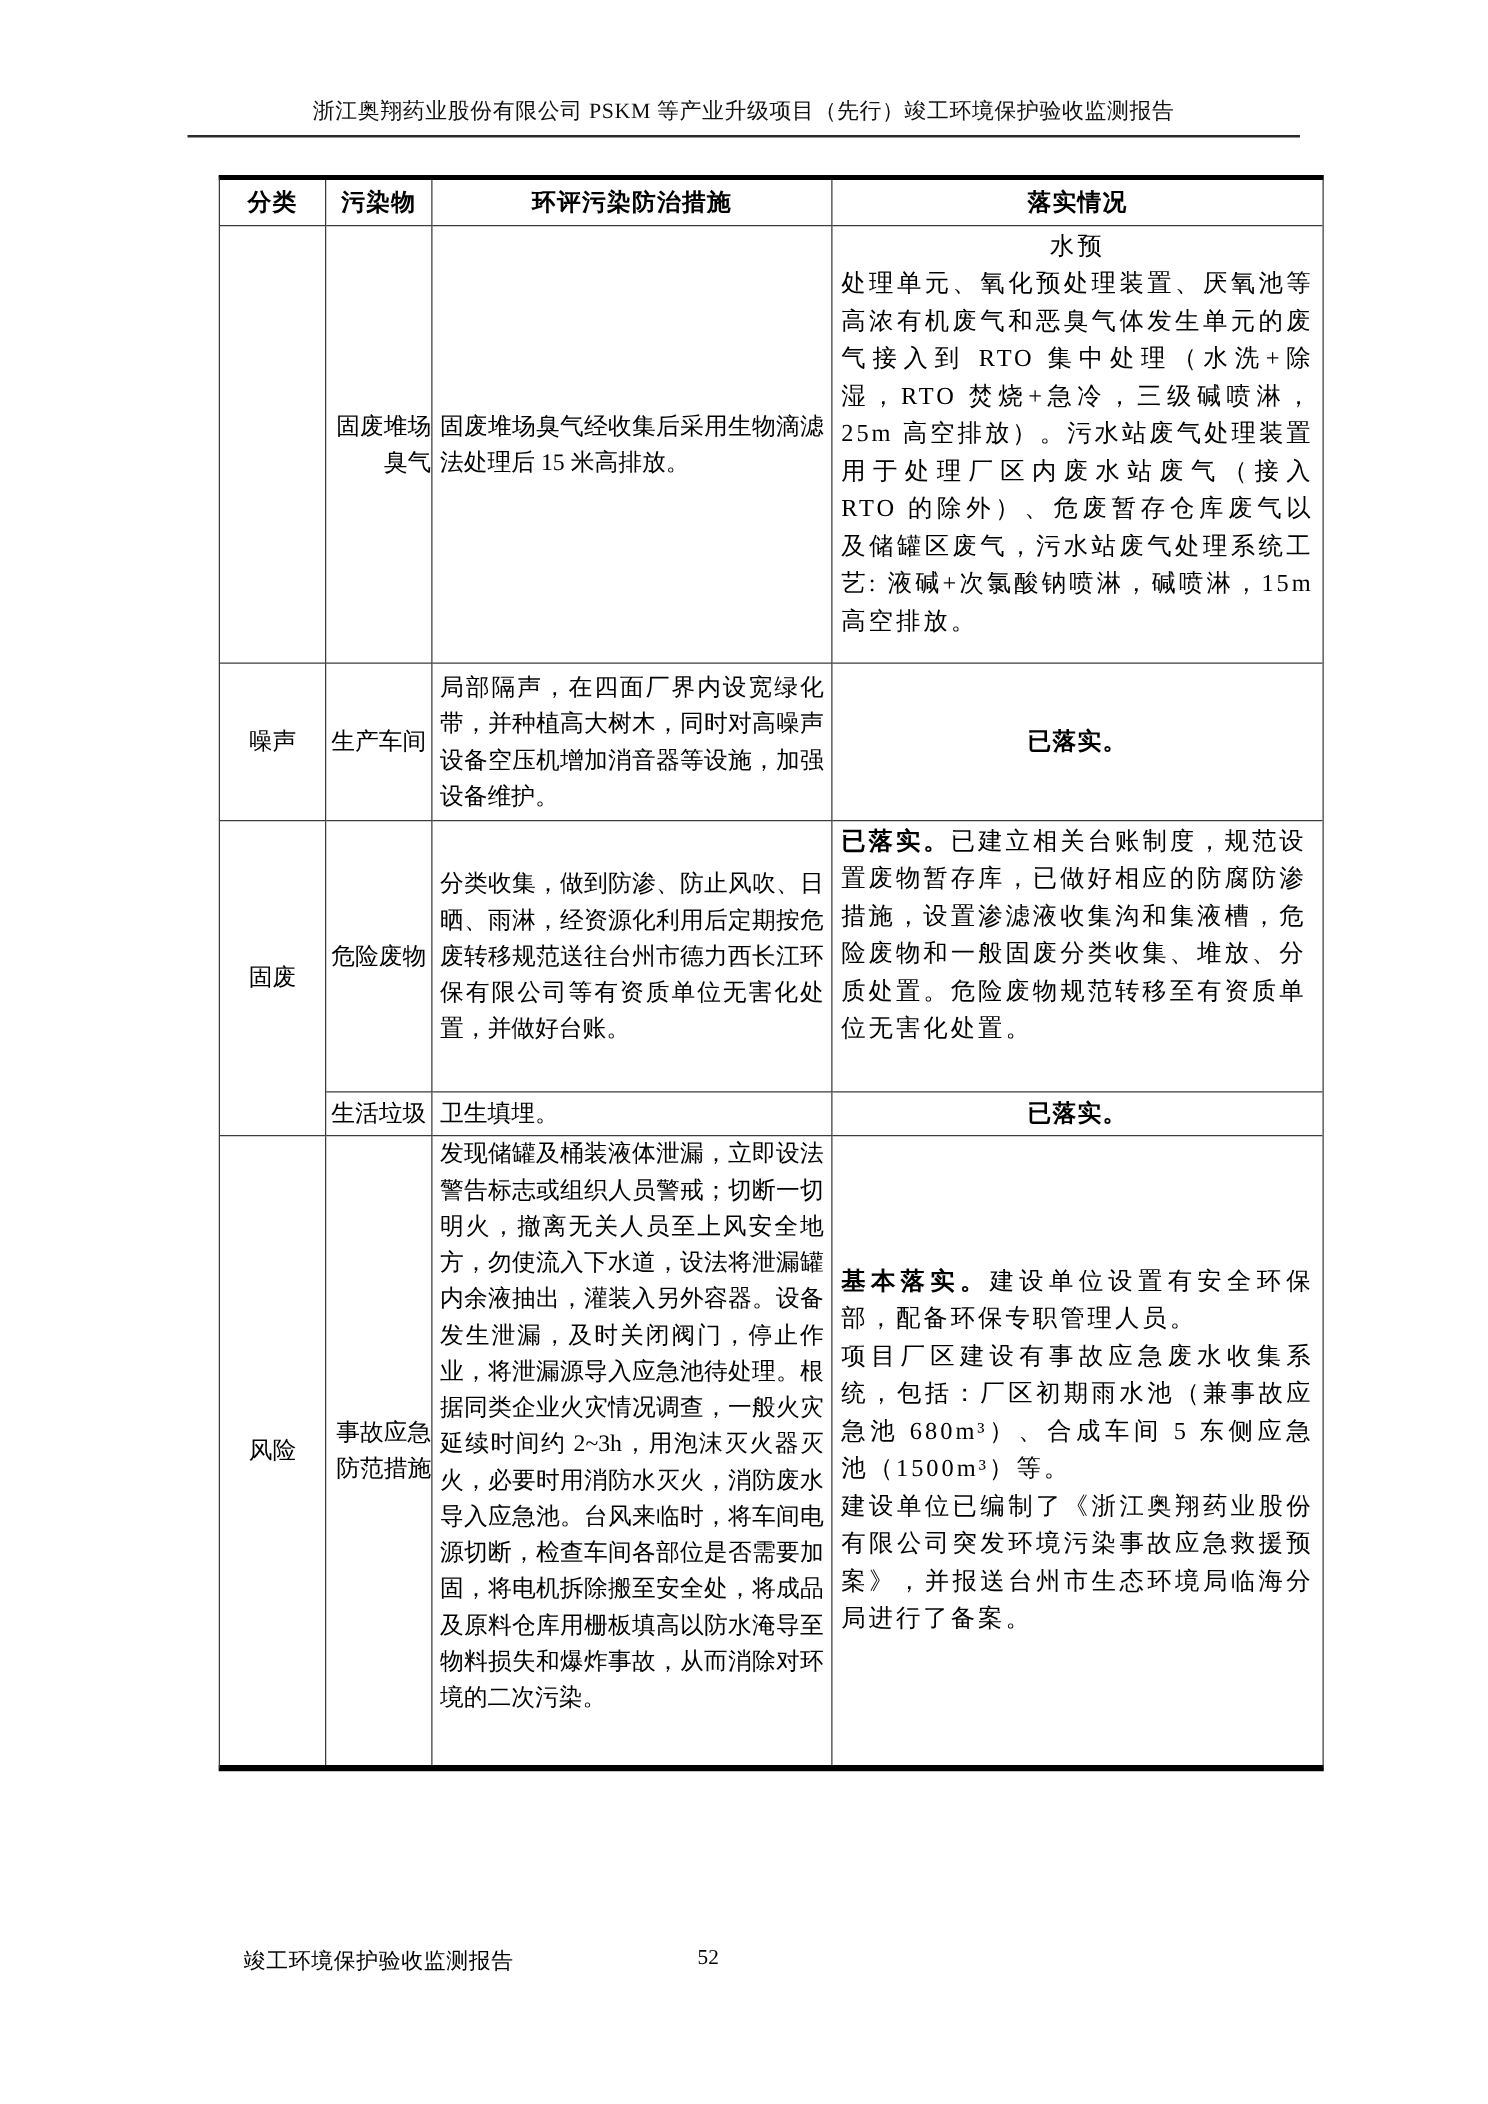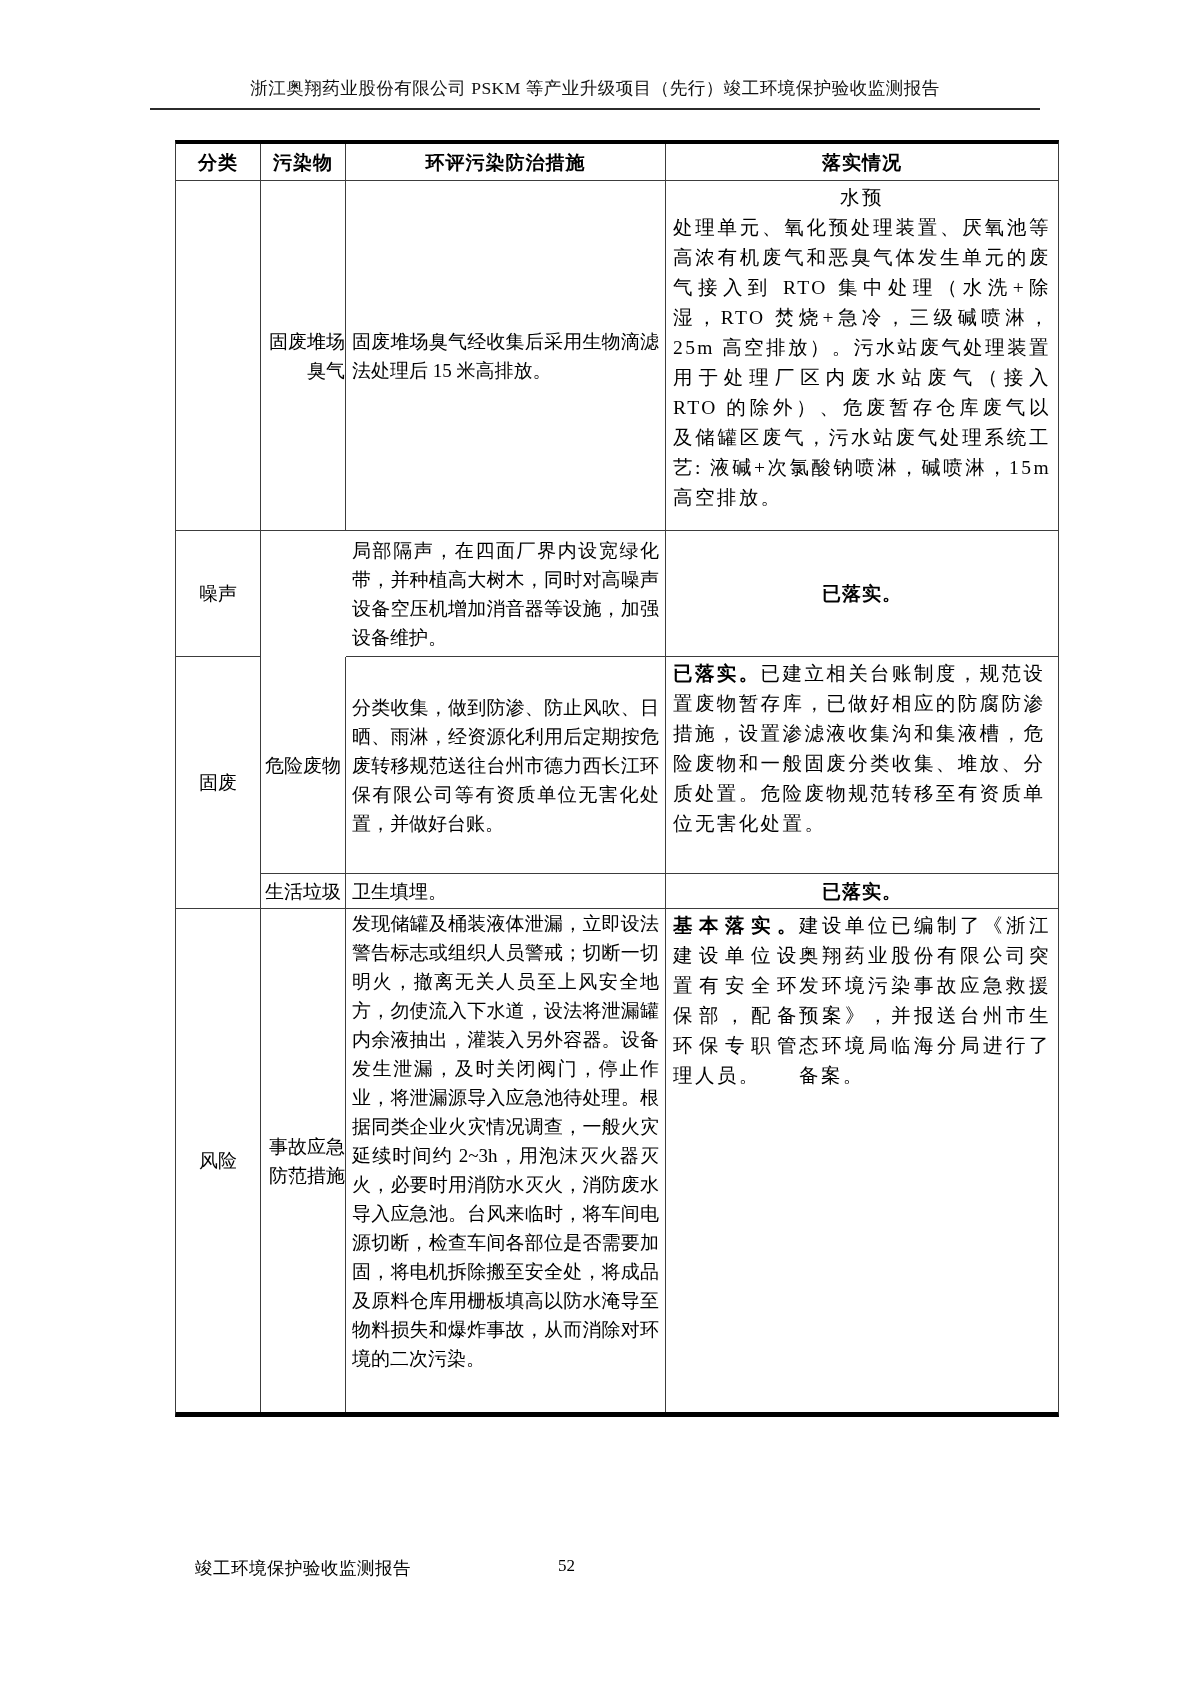--- a/index.html
+++ b/index.html
@@ -47,21 +47,21 @@
   .center{display:flex;align-items:center;justify-content:center;text-align:right;}
   .vtop{padding-top:4px;}
   .just{padding:0 6px;text-align:justify;}
   .vcenter{display:flex;align-items:center;}
   .jin{width:100%;text-align:justify;}
   .impl{padding:2px 7px;letter-spacing:2.4px;line-height:30px;font-size:19.5px;}
   .impl-line1{text-align:center;letter-spacing:2.4px;}
   .bold-center{display:flex;align-items:center;justify-content:center;font-weight:bold;letter-spacing:1px;}
   .blead{font-weight:bold;}
   .left-pad{padding:0 6px;display:flex;align-items:center;text-align:left;}
-  .risk-impl{display:flex;flex-direction:row;justify-content:space-between;}
+  .risk-impl{display:flex;flex-direction:column;justify-content:center;}
   .risk-impl p{margin:0;text-align:justify;}
   .doc-footer-org{
     position:absolute;left:195px;top:1556px;font-size:17.5px;letter-spacing:0.5px;
   }
   .doc-footer-page{
     position:absolute;left:558px;top:1556px;font-size:17px;
   }
 </style>
 </head>
 <body>
@@ -82,20 +82,21 @@
     <div class="cell r2 g2 center">固废堆场臭气</div>
     <div class="cell r2 g3 just vcenter">
       <div class="jin">固废堆场臭气经收集后采用生物滴滤法处理后 15 米高排放。</div>
     </div>
     <div class="cell r2 g4 c4 impl vtop">
       <div class="impl-line1">水预</div>
       <div class="jin">处理单元、氧化预处理装置、厌氧池等高浓有机废气和恶臭气体发生单元的废气接入到 RTO 集中处理（水洗+除湿，RTO 焚烧+急冷，三级碱喷淋，25m 高空排放）。污水站废气处理装置用于处理厂区内废水站废气（接入 RTO 的除外）、危废暂存仓库废气以及储罐区废气，污水站废气处理系统工艺: 液碱+次氯酸钠喷淋，碱喷淋，15m 高空排放。</div>
     </div>
 
     <div class="cell r3 g1 center">噪声</div>
+    <div class="cell r3 g2 center">生产车间</div>
     <div class="cell r3 g3 just vcenter">
       <div class="jin">局部隔声，在四面厂界内设宽绿化带，并种植高大树木，同时对高噪声设备空压机增加消音器等设施，加强设备维护。</div>
     </div>
     <div class="cell r3 g4 c4 bold-center">已落实。</div>
 
     <div class="cell span45 g1 center">固废</div>
 
     <div class="cell r4 g2 center">危险废物</div>
     <div class="cell r4 g3 just vcenter">
       <div class="jin">分类收集，做到防渗、防止风吹、日晒、雨淋，经资源化利用后定期按危废转移规范送往台州市德力西长江环保有限公司等有资质单位无害化处置，并做好台账。</div>
@@ -108,20 +109,21 @@
     <div class="cell r5 g3 left-pad">卫生填埋。</div>
     <div class="cell r5 g4 c4 bold-center">已落实。</div>
 
     <div class="cell r6 g1 center">风险</div>
     <div class="cell r6 g2 center">事故应急防范措施</div>
     <div class="cell r6 g3 just vtop">
       <div class="jin">发现储罐及桶装液体泄漏，立即设法警告标志或组织人员警戒；切断一切明火，撤离无关人员至上风安全地方，勿使流入下水道，设法将泄漏罐内余液抽出，灌装入另外容器。设备发生泄漏，及时关闭阀门，停止作业，将泄漏源导入应急池待处理。根据同类企业火灾情况调查，一般火灾延续时间约 2~3h，用泡沫灭火器灭火，必要时用消防水灭火，消防废水导入应急池。台风来临时，将车间电源切断，检查车间各部位是否需要加固，将电机拆除搬至安全处，将成品及原料仓库用栅板填高以防水淹导至物料损失和爆炸事故，从而消除对环境的二次污染。</div>
     </div>
     <div class="cell r6 g4 c4 impl risk-impl">
       <p><span class="blead">基本落实。</span><span>建设单位设置有安全环保部，配备环保专职管理人员。</span></p>
+      <p>项目厂区建设有事故应急废水收集系统，包括：厂区初期雨水池（兼事故应急池 680m³）、合成车间 5 东侧应急池（1500m³）等。</p>
       <p>建设单位已编制了《浙江奥翔药业股份有限公司突发环境污染事故应急救援预案》，并报送台州市生态环境局临海分局进行了备案。</p>
     </div>
 
   </div>
 
   <div class="doc-footer-org">竣工环境保护验收监测报告</div>
   <div class="doc-footer-page">52</div>
 
 </div>
 

